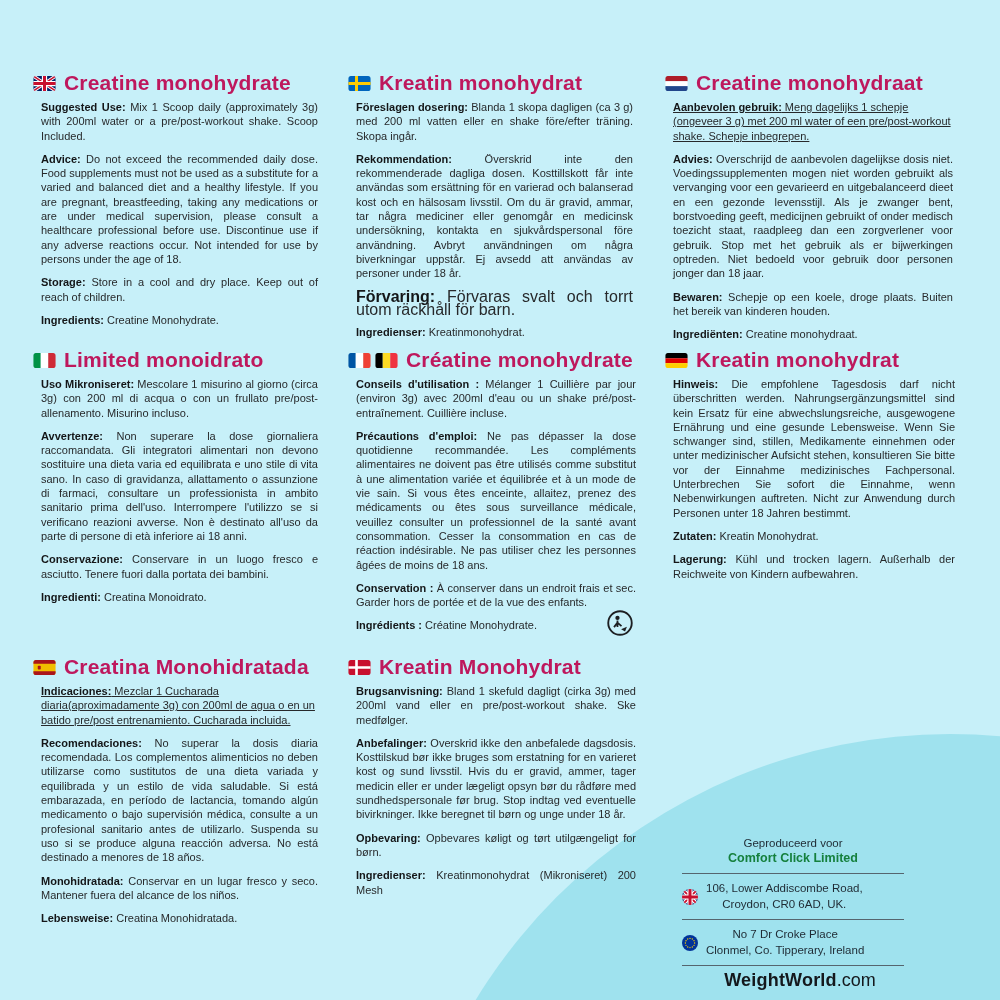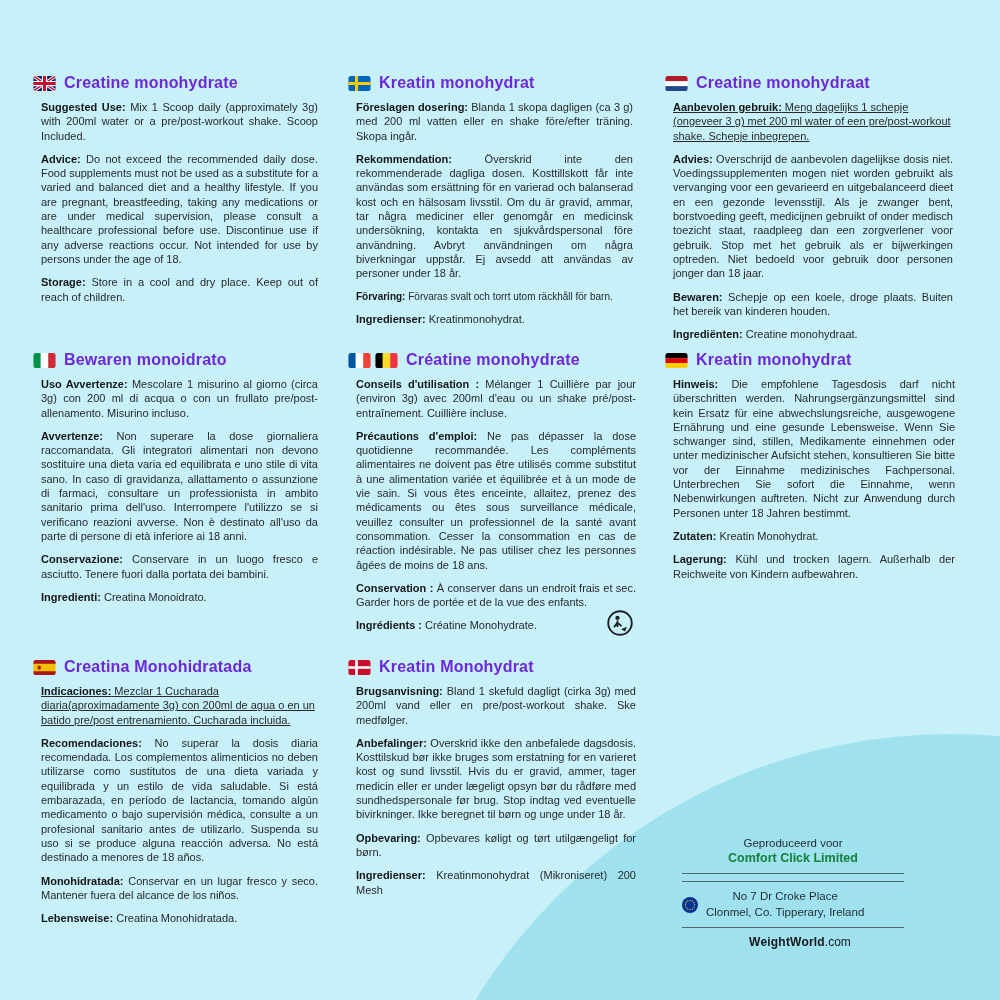--- a/index.html
+++ b/index.html
@@ -31,41 +31,41 @@
   #sec-3{left:33px;top:353px;}
   #sec-4{left:348px;top:353px;width:288px;}
   #sec-5{left:665px;top:353px;width:290px;}
   #sec-6{left:33px;top:660px;}
   #sec-7{left:348px;top:660px;width:288px;}
   .sec-head{
     display:flex;align-items:center;gap:8px;
     margin:0 0 9px 0;
   }
   .sec-title{
-    font-size:16px;font-weight:bold;color:#6d28d9;
+    font-size:21px;font-weight:bold;color:#be185d;
     letter-spacing:.2px;
   }
   .flag{width:23px;height:15px;display:block;border-radius:2px;flex:0 0 auto;}
   .flags{display:flex;gap:4px;align-items:center;}
   section p{margin:0 0 9px 8px;text-align:justify;}
   section p.left{text-align:left;text-decoration:underline;}
-  section p.small{font-size:10px;line-height:13px;}
+  section p.small{font-size:16px;line-height:13px;}
   section b{color:#141618;}
   #triman{position:absolute;left:606px;top:609px;width:28px;height:28px;}
   #company{
     position:absolute;left:682px;top:836px;width:222px;
     font-size:11.5px;line-height:15px;color:#1e2a33;text-align:center;
   }
   .c-produced{font-size:11.5px;}
   .c-name{font-weight:bold;font-size:12.5px;color:#15803d;}
   .divider{border:none;border-top:1px solid #55656e;margin:7px 0;}
   .addr{display:flex;align-items:center;gap:8px;}
   .flag-round{width:16px;height:16px;flex:0 0 auto;display:block;}
   .addr-text div{line-height:15.5px;}
-  .brand{font-size:12px;color:#14181c;margin-top:4px;margin-left:14px;}
+  .brand{font-size:18px;color:#14181c;margin-top:4px;margin-left:14px;}
   .brand b{letter-spacing:.2px;}
 </style>
 </head>
 <body>
 
 <div id="canvas">
   <div id="bg-circle"></div>
 
   <section id="sec-0">
       <div class="sec-head">
@@ -85,20 +85,21 @@
                 <path d="M30,0V40M0,20H60" stroke="#C8102E" stroke-width="8"></path>
               </g>
             </svg>
           </span>
         </span>
         <span class="sec-title">Creatine monohydrate</span>
       </div>
       <p><b>Suggested Use:</b><span> Mix 1 Scoop daily (approximately 3g) with 200ml water or a pre/post-workout shake. Scoop Included.</span></p>
       <p><b>Advice:</b><span> Do not exceed the recommended daily dose. Food supplements must not be used as a substitute for a varied and balanced diet and a healthy lifestyle. If you are pregnant, breastfeeding, taking any medications or are under medical supervision, please consult a healthcare professional before use. Discontinue use if any adverse reactions occur. Not intended for use by persons under the age of 18.</span></p>
       <p><b>Storage:</b><span> Store in a cool and dry place. Keep out of reach of children.</span></p>
+      <p><b>Ingredients:</b><span> Creatine Monohydrate.</span></p>
     </section>
   <section id="sec-1">
       <div class="sec-head">
         <span class="flags">
           <span>
             <svg class="flag" viewBox="0 0 60 40">
               <defs>
                 <clipPath id="clip1">
                   <rect width="60" height="40" rx="7" ry="7"></rect>
                 </clipPath>
@@ -153,23 +154,23 @@
                 </clipPath>
               </defs>
               <g clip-path="url(#clip3)">
                 <rect width="20" height="40" fill="#009246"></rect>
                 <rect x="20" width="20" height="40" fill="#fff"></rect>
                 <rect x="40" width="20" height="40" fill="#CE2B37"></rect>
               </g>
             </svg>
           </span>
         </span>
-        <span class="sec-title">Bewaren monoidrato</span>
-      </div>
-      <p><b>Uso Avvertenze:</b><span> Mescolare 1 misurino al giorno (circa 3g) con 200 ml di acqua o con un frullato pre/post-allenamento. Misurino incluso.</span></p>
+        <span class="sec-title">Limited monoidrato</span>
+      </div>
+      <p><b>Uso Mikroniseret:</b><span> Mescolare 1 misurino al giorno (circa 3g) con 200 ml di acqua o con un frullato pre/post-allenamento. Misurino incluso.</span></p>
       <p><b>Avvertenze:</b><span> Non superare la dose giornaliera raccomandata. Gli integratori alimentari non devono sostituire una dieta varia ed equilibrata e uno stile di vita sano. In caso di gravidanza, allattamento o assunzione di farmaci, consultare un professionista in ambito sanitario prima dell'uso. Interrompere l'utilizzo se si verificano reazioni avverse. Non è destinato all'uso da parte di persone di età inferiore ai 18 anni.</span></p>
       <p><b>Conservazione:</b><span> Conservare in un luogo fresco e asciutto. Tenere fuori dalla portata dei bambini.</span></p>
       <p><b>Ingredienti:</b><span> Creatina Monoidrato.</span></p>
     </section>
   <section id="sec-4">
       <div class="sec-head">
         <span class="flags">
           <span>
             <svg class="flag" viewBox="0 0 60 40">
               <defs>
@@ -287,20 +288,42 @@
       <circle cx="12.3" cy="9.6" r="2.3" fill="#1d1f22"></circle>
       <path d="M12.3,12.2 L12.3,19.2 M12.3,14.6 L8.6,19.4 M12.3,14.6 L16.6,18.4" stroke="#1d1f22" stroke-width="1.9" fill="none"></path>
       <path d="M16.2,21.6 l6.2,-2.6 l-2.0,5.2 z" fill="#1d1f22"></path>
     </svg>
   </span>
 
   <div id="company">
     <div class="c-produced">Geproduceerd voor</div>
     <div class="c-name">Comfort Click Limited</div>
     <hr class="divider">
+    <div class="addr">
+      <span class="rflag">
+          <svg class="flag-round" viewBox="0 0 40 40">
+            <defs>
+              <clipPath id="clip9">
+                <circle cx="20" cy="20" r="20"></circle>
+              </clipPath>
+            </defs>
+            <g clip-path="url(#clip9)">
+              <rect width="40" height="40" fill="#012169"></rect>
+              <path d="M0,0L40,40M40,0L0,40" stroke="#fff" stroke-width="10"></path>
+              <path d="M0,0L40,40M40,0L0,40" stroke="#C8102E" stroke-width="4.5"></path>
+              <path d="M20,0V40M0,20H40" stroke="#fff" stroke-width="13"></path>
+              <path d="M20,0V40M0,20H40" stroke="#C8102E" stroke-width="7.5"></path>
+            </g>
+          </svg>
+        </span>
+      <div class="addr-text">
+        <div>106, Lower Addiscombe Road,</div>
+        <div>Croydon, CR0 6AD, UK.</div>
+      </div>
+    </div>
     <hr class="divider">
     <div class="addr">
       <span class="rflag">
           <svg class="flag-round" viewBox="0 0 40 40">
             <circle cx="20" cy="20" r="20" fill="#003399"></circle>
             <circle cx="31.5" cy="20.0" r="1.7" fill="#FFCC00"></circle>
             <circle cx="30.0" cy="25.8" r="1.7" fill="#FFCC00"></circle>
             <circle cx="25.8" cy="30.0" r="1.7" fill="#FFCC00"></circle>
             <circle cx="20.0" cy="31.5" r="1.7" fill="#FFCC00"></circle>
             <circle cx="14.3" cy="30.0" r="1.7" fill="#FFCC00"></circle>

